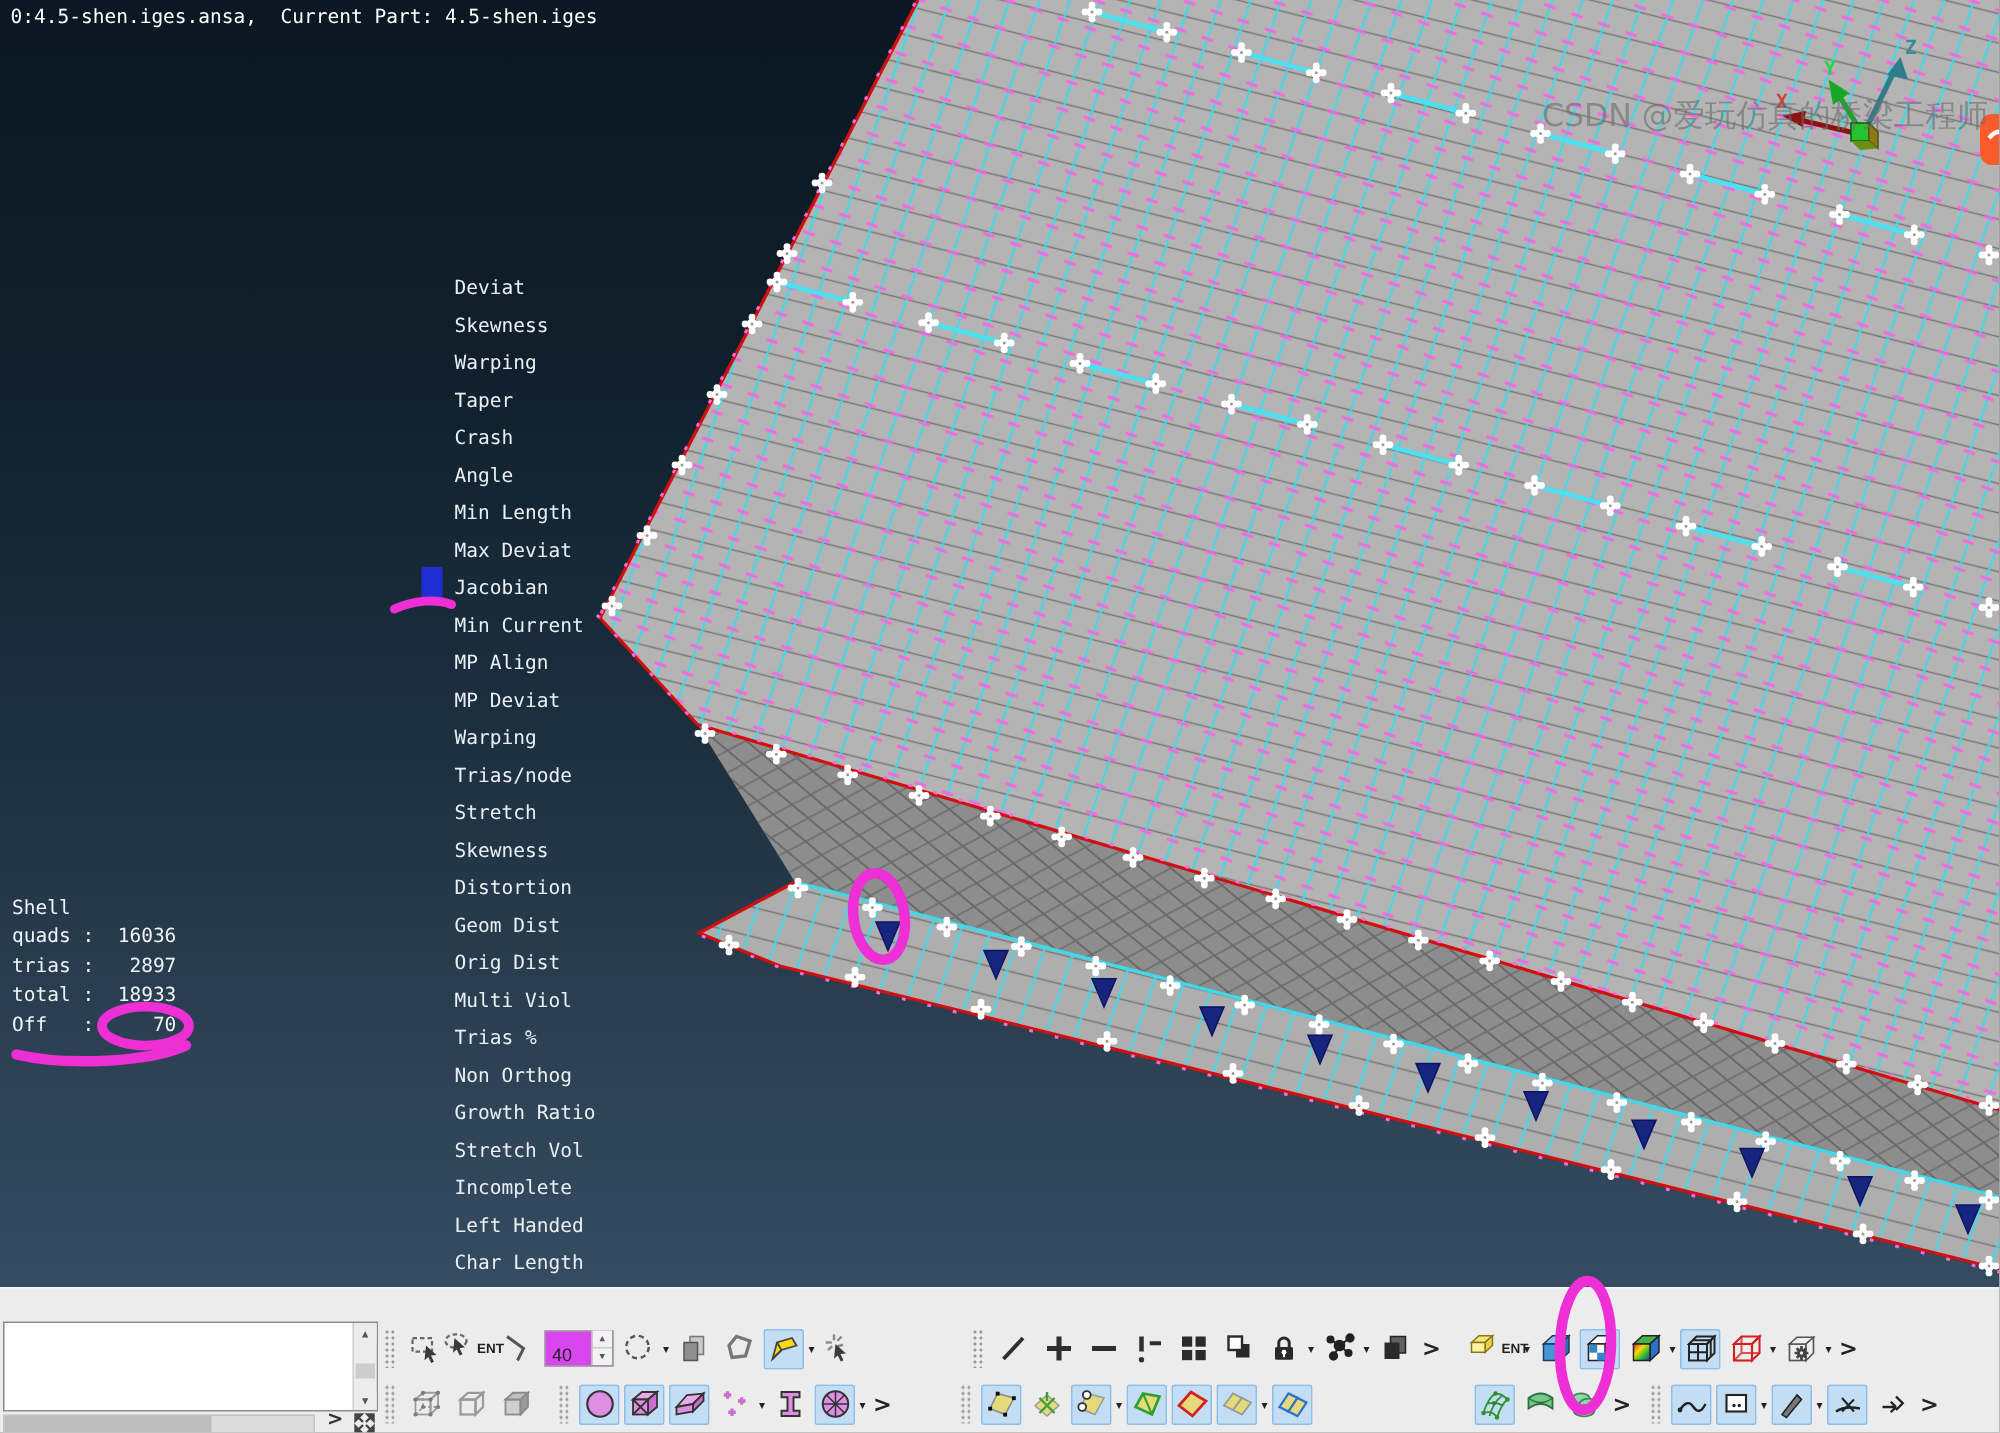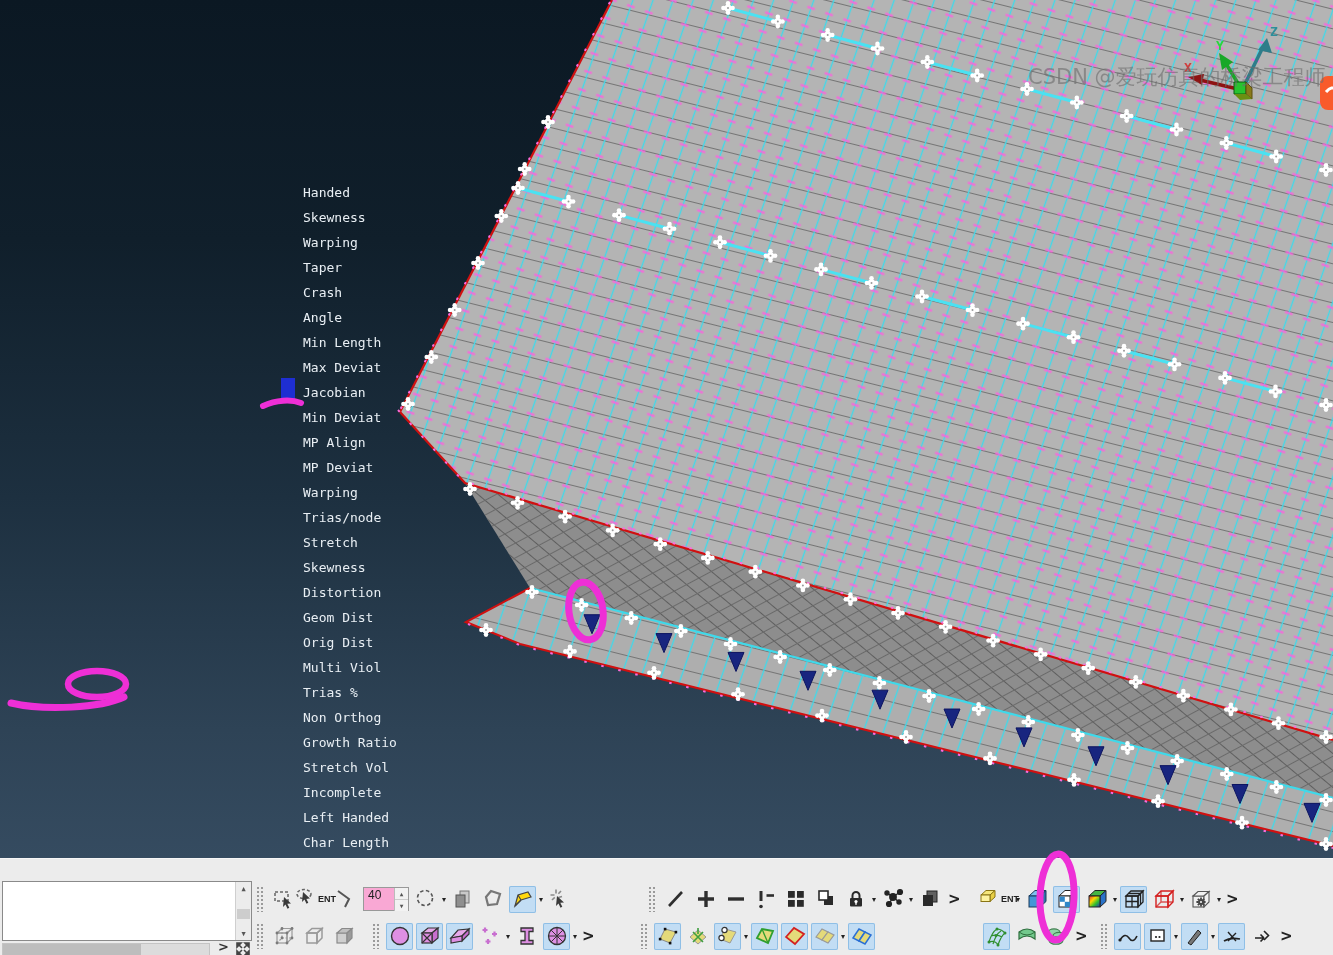--- a/index.html
+++ b/index.html
@@ -21,21 +21,21 @@
   .tb-btn{width:27px;height:27px;display:flex;align-items:center;justify-content:center;border-radius:2px;flex:0 0 auto;}
   .tb-btn.sel{background:#c2ddf4;box-shadow:0 0 0 1px #8fbfe6 inset;}
   .tb-btn svg{display:block;}
   .icon-wrap{display:flex;flex-direction:row;align-items:center;line-height:9px;}
   .icon-label{font-family:"Liberation Sans",sans-serif;font-size:9px;font-weight:bold;color:#222;}
   .caret{font-family:"DejaVu Sans",sans-serif;font-size:8px;color:#222;margin-left:0px;flex:0 0 auto;}
   .tb-sep{width:7px;height:26px;margin-right:4px;flex:0 0 auto;
     background-image:radial-gradient(#9a9a9a 1px,transparent 1.1px);background-size:4px 4px;}
   .chevron-txt{font-family:"DejaVu Sans",sans-serif;font-size:15px;font-weight:bold;color:#222;padding:0 2px;flex:0 0 auto;}
   
-  .spinner{display:flex;align-items:flex-start;border:1px solid #999;background:#f9a8d4;height:22px;flex:0 0 auto;}
+  .spinner{display:flex;align-items:flex-end;border:1px solid #999;background:#d946ef;height:22px;flex:0 0 auto;}
   .spinner .val{width:26px;font-size:12px;color:#222;padding-left:4px;font-family:"Liberation Sans",sans-serif;}
   .spin-btns{display:flex;flex-direction:column;border-left:1px solid #bbb;}
   .spin-btns div{width:13px;height:11px;font-size:6px;color:#555;display:flex;align-items:center;justify-content:center;background:#f2f2f2;}
   .spin-btns div+div{border-top:1px solid #ccc;}
   
   #console{position:absolute;left:2px;top:22px;width:248px;height:58px;background:#fff;border:1px solid #8a8a8a;}
   #console-vscroll{position:absolute;right:0;top:0;width:15px;height:100%;background:#ececec;border-left:1px solid #cfcfcf;}
   .vs-btn{height:13px;display:flex;align-items:center;justify-content:center;font-size:7px;color:#555;background:#ececec;}
   .vs-thumb{height:10px;margin:14px 1px 0 1px;background:#cdcdcd;}
   #console-hbar{position:absolute;left:2px;top:84px;width:206px;height:12px;background:#dcdcdc;border:1px solid #c4c4c4;}
@@ -818,50 +818,58 @@
         <text x="1216" y="50" fill="#2ad53a">Y</text>
         <text x="1270" y="36" fill="#2e8e9a">Z</text>
       </g>
 
       <g>
         <rect x="1320" y="76" width="22" height="34" rx="8" fill="#f95b2b"></rect>
         <path d="M1326 92 q6 -7 10 -2" stroke="#ffffff" stroke-width="3" fill="none"></path>
       </g>
     </svg>
 
+    <div id="title-bar">0:4.5-shen.iges.ansa,  Current Part: 4.5-shen.iges</div>
     <div id="quality-list">
-        <div class="q-item">Handed</div>
+        <div class="q-item">Deviat</div>
         <div class="q-item">Skewness</div>
         <div class="q-item">Warping</div>
         <div class="q-item">Taper</div>
         <div class="q-item">Crash</div>
         <div class="q-item">Angle</div>
         <div class="q-item">Min Length</div>
         <div class="q-item">Max Deviat</div>
         <div class="q-item">Jacobian</div>
-        <div class="q-item">Min Deviat</div>
+        <div class="q-item">Min Current</div>
         <div class="q-item">MP Align</div>
         <div class="q-item">MP Deviat</div>
         <div class="q-item">Warping</div>
         <div class="q-item">Trias/node</div>
         <div class="q-item">Stretch</div>
         <div class="q-item">Skewness</div>
         <div class="q-item">Distortion</div>
         <div class="q-item">Geom Dist</div>
         <div class="q-item">Orig Dist</div>
         <div class="q-item">Multi Viol</div>
         <div class="q-item">Trias %</div>
         <div class="q-item">Non Orthog</div>
         <div class="q-item">Growth Ratio</div>
         <div class="q-item">Stretch Vol</div>
         <div class="q-item">Incomplete</div>
         <div class="q-item">Left Handed</div>
         <div class="q-item">Char Length</div>
       </div>
     <div id="jacobian-swatch"></div>
+    <div id="stats-panel">
+        <div class="stat-line">Shell</div>
+        <div class="stat-line">quads :  16036</div>
+        <div class="stat-line">trias :   2897</div>
+        <div class="stat-line">total :  18933</div>
+        <div class="stat-line">Off   :     70</div>
+      </div>
   </div>
 
   <div id="toolbar">
     <div id="console">
       <div id="console-vscroll">
         <div class="vs-btn">▲</div>
         <div class="vs-thumb"></div>
         <div class="vs-btn" style="position:absolute;bottom:0;width:100%;">▼</div>
       </div>
     </div>

